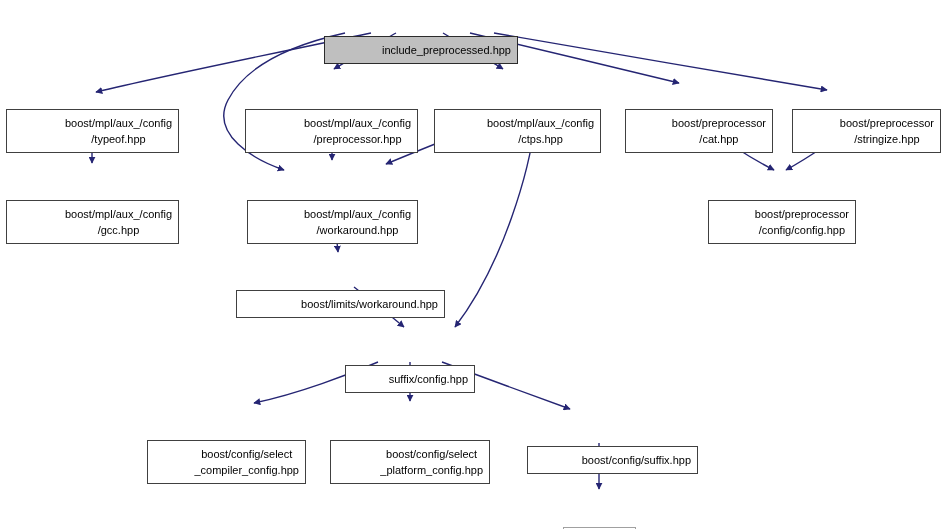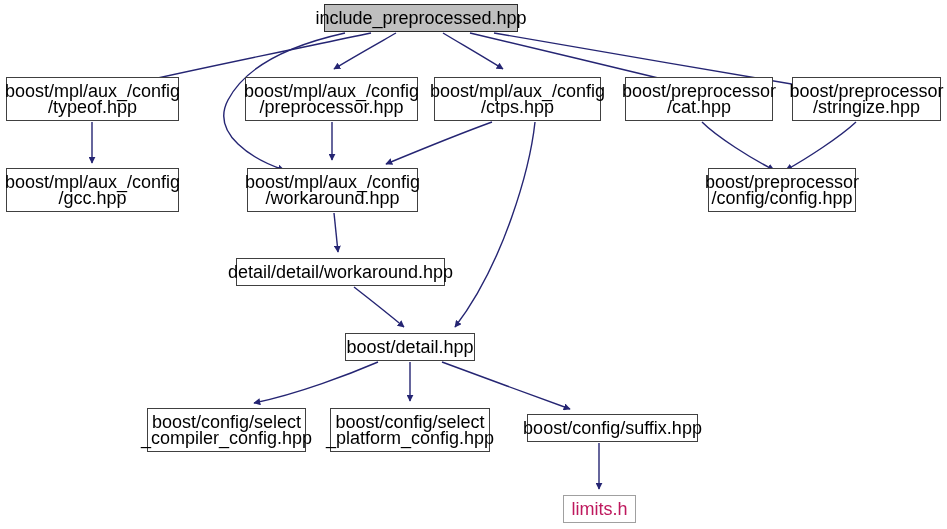--- a/index.html
+++ b/index.html
@@ -21,30 +21,31 @@
     top: 0;
     width: 947px;
     height: 529px;
     pointer-events: none;
   }
   .node {
     position: absolute;
     box-sizing: border-box;
     display: flex;
     align-items: center;
-    justify-content: center;
+    justify-content: flex-end;
     text-align: center;
     background: #ffffff;
     border: 1px solid #404040;
     color: #000000;
-    font-size: 18px;
+    font-size: 11px;
     line-height: 16px;
     letter-spacing: 0px;
     white-space: pre-line;
     z-index: 2;
+    margin-top: 32px;
   }
   .node.root {
     background: #bfbfbf;
     border: 1px solid #2b2b2b;
   }
   .node.external {
     border: 1px solid #a0a0a0;
     color: #be185d;
   }
   .node-label {
@@ -96,22 +97,22 @@
       <div class="node" style="left: 625px; top: 77px; width: 148px; height: 44px;"><span class="node-label">boost/preprocessor
 /cat.hpp</span></div>
       <div class="node" style="left: 792px; top: 77px; width: 149px; height: 44px;"><span class="node-label">boost/preprocessor
 /stringize.hpp</span></div>
       <div class="node" style="left: 6px; top: 168px; width: 173px; height: 44px;"><span class="node-label">boost/mpl/aux_/config
 /gcc.hpp</span></div>
       <div class="node" style="left: 247px; top: 168px; width: 171px; height: 44px;"><span class="node-label">boost/mpl/aux_/config
 /workaround.hpp</span></div>
       <div class="node" style="left: 708px; top: 168px; width: 148px; height: 44px;"><span class="node-label">boost/preprocessor
 /config/config.hpp</span></div>
-      <div class="node" style="left: 236px; top: 258px; width: 209px; height: 28px;"><span class="node-label">detail/detail/workaround.hpp</span></div>
-      <div class="node" style="left: 345px; top: 333px; width: 130px; height: 28px;"><span class="node-label">boost/detail.hpp</span></div>
+      <div class="node" style="left: 236px; top: 258px; width: 209px; height: 28px;"><span class="node-label">boost/limits/workaround.hpp</span></div>
+      <div class="node" style="left: 345px; top: 333px; width: 130px; height: 28px;"><span class="node-label">suffix/config.hpp</span></div>
       <div class="node" style="left: 147px; top: 408px; width: 159px; height: 44px;"><span class="node-label">boost/config/select
 _compiler_config.hpp</span></div>
       <div class="node" style="left: 330px; top: 408px; width: 160px; height: 44px;"><span class="node-label">boost/config/select
 _platform_config.hpp</span></div>
       <div class="node" style="left: 527px; top: 414px; width: 171px; height: 28px;"><span class="node-label">boost/config/suffix.hpp</span></div>
       <div class="node external" style="left: 563px; top: 495px; width: 73px; height: 28px;"><span class="node-label">limits.h</span></div>
     </div>
 
 </div>
 

